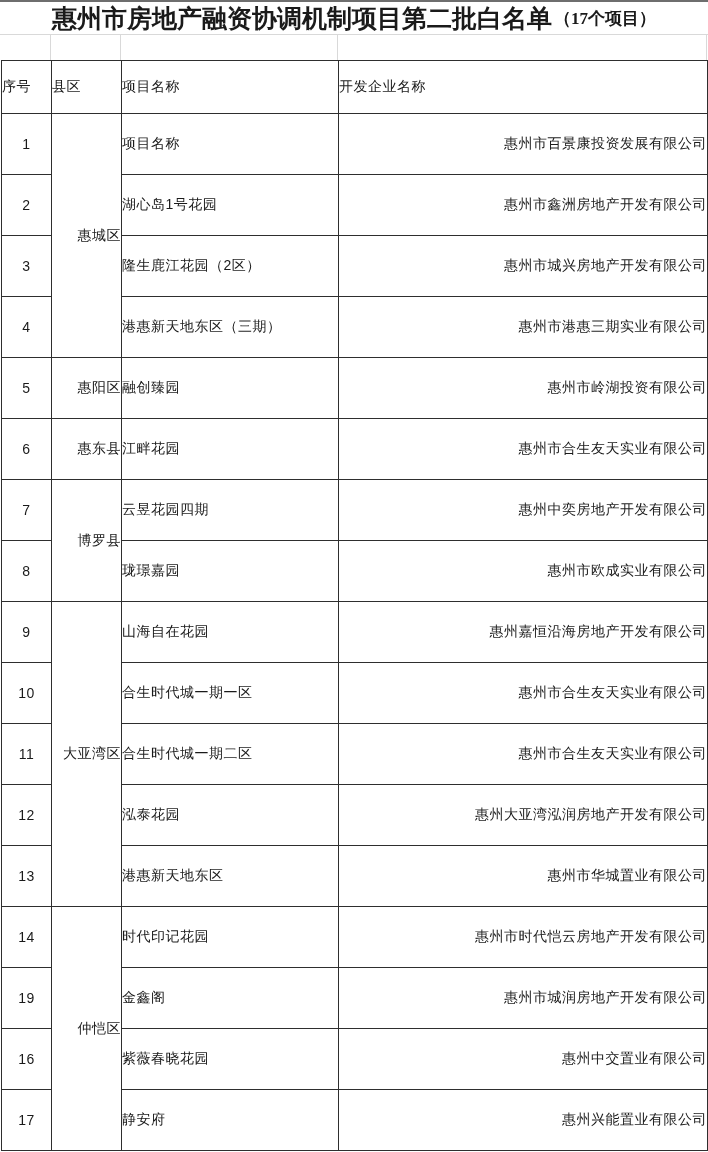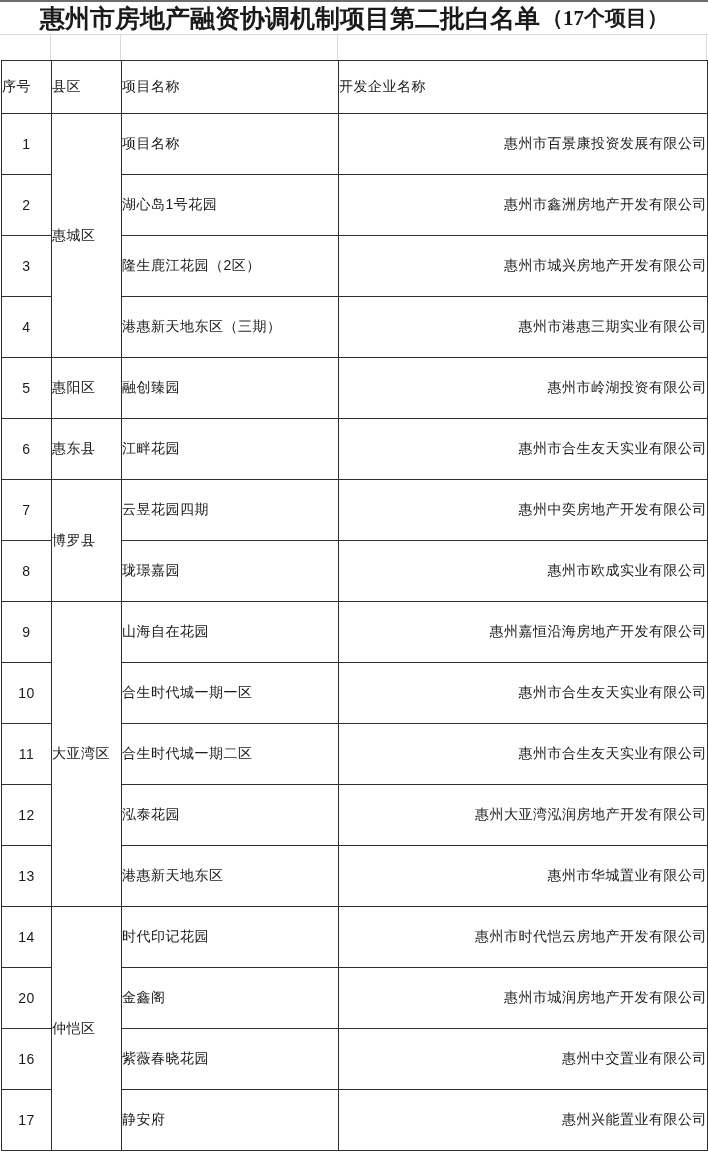--- a/index.html
+++ b/index.html
@@ -31,21 +31,21 @@
     justify-content: center;
     white-space: nowrap;
   }
   .title-main {
     font-size: 25px;
     font-weight: bold;
     letter-spacing: 0px;
     font-family: "Liberation Serif", "DejaVu Serif", serif;
   }
   .title-suffix {
-    font-size: 21px;
+    font-size: 17px;
     font-weight: bold;
     margin-left: 2px;
     font-family: "Liberation Serif", "DejaVu Serif", serif;
   }
   .gap-row {
     position: absolute;
     top: 34px; left: 0;
     width: 708px; height: 26px;
   }
   .gap-row .h-grid {
@@ -85,21 +85,21 @@
   col.c-no   { width: 50px; }
   col.c-dist { width: 70px; }
   col.c-proj { width: 217px; }
   col.c-comp { width: 369px; }
 
   tr.head-row { height: 53px; }
   tr.data-row { height: 61px; }
 
   th.hcell { text-align: left; font-weight: bold; }
   td.no-cell   { text-align: center; }
-  td.dist-cell { text-align: left; }
+  td.dist-cell { text-align: right; }
   td.proj-cell { text-align: left; padding-left: 3px; }
   td.comp-cell { text-align: right; padding-left: 4px; }
 </style>
 </head>
 <body>
 
 <div id="page">
 
   <div class="top-edge-line"></div>
 
@@ -206,21 +206,21 @@
         <td class="comp-cell">惠州市华城置业有限公司</td>
       </tr>
 
       <tr class="data-row">
         <td class="no-cell">14</td>
         <td class="dist-cell" rowspan="4">仲恺区</td>
         <td class="proj-cell">时代印记花园</td>
         <td class="comp-cell">惠州市时代恺云房地产开发有限公司</td>
       </tr>
       <tr class="data-row">
-        <td class="no-cell">20</td>
+        <td class="no-cell">19</td>
         <td class="proj-cell">金鑫阁</td>
         <td class="comp-cell">惠州市城润房地产开发有限公司</td>
       </tr>
       <tr class="data-row">
         <td class="no-cell">16</td>
         <td class="proj-cell">紫薇春晓花园</td>
         <td class="comp-cell">惠州中交置业有限公司</td>
       </tr>
       <tr class="data-row">
         <td class="no-cell">17</td>

